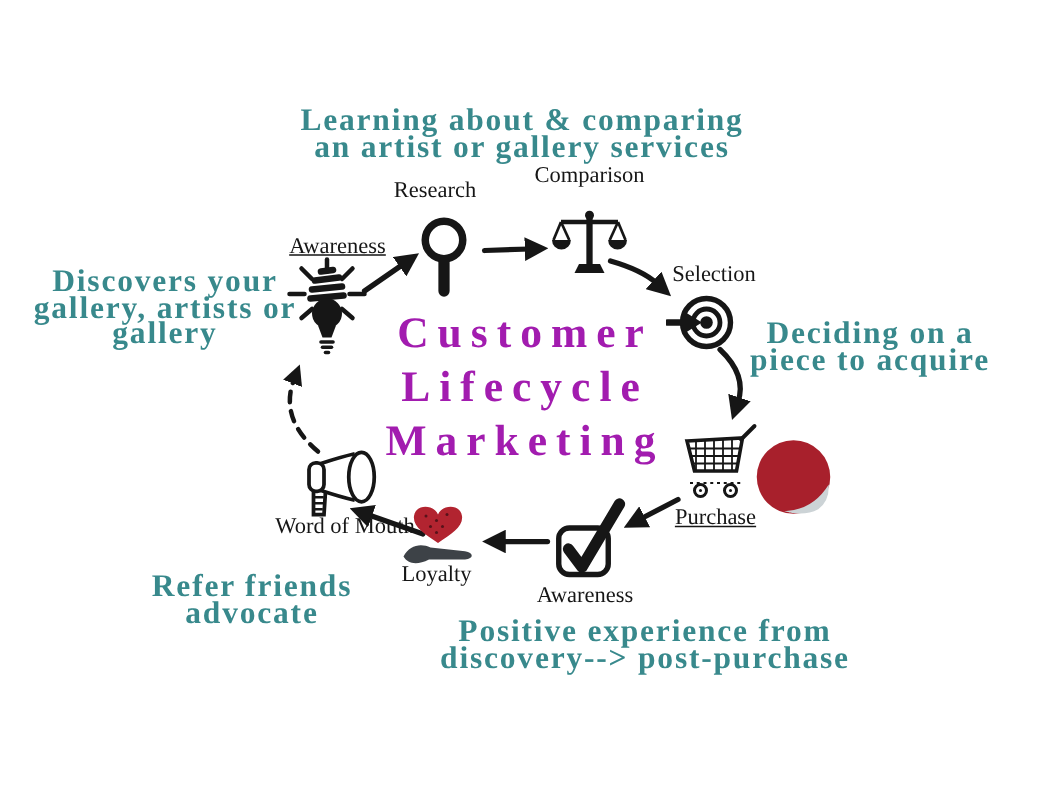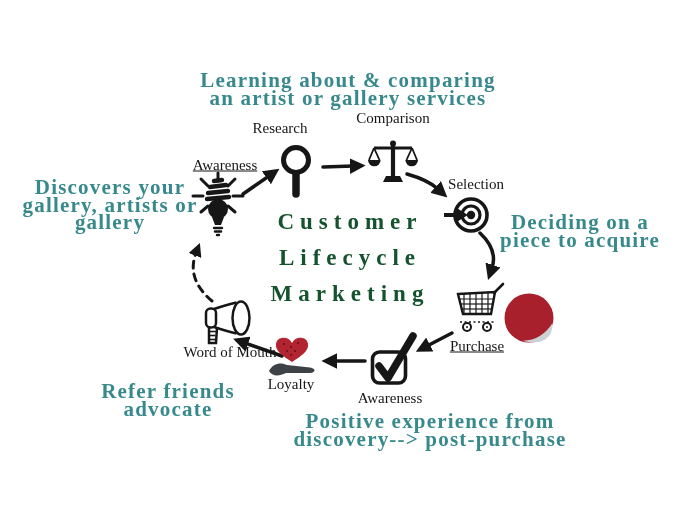--- a/index.html
+++ b/index.html
@@ -12,22 +12,22 @@
     font-size:15px;color:#161616;white-space:nowrap;
   }
   .teal{
     position:absolute;transform:translate(-50%,-50%);
     color:#38898c;font-weight:bold;font-size:21px;letter-spacing:1.2px;
     line-height:17.5px;text-align:center;white-space:nowrap;
   }
   .teal span{display:block;}
   .title{
     position:absolute;left:350px;top:258px;transform:translate(-50%,-50%);
-    text-align:center;font-size:23px;font-weight:bold;letter-spacing:6px;
-    line-height:36px;color:#14532d;white-space:nowrap;
+    text-align:center;font-size:29px;font-weight:bold;letter-spacing:6px;
+    line-height:36px;color:#a21caf;white-space:nowrap;
   }
   .title span{display:block;}
   .icon{position:absolute;}
   .arrows{position:absolute;left:0;top:0;width:700px;height:525px;}
 </style>
 </head>
 <body>
 
 <div class="canvas">
 
@@ -71,21 +71,21 @@
   <div class="teal" style="left:168px;top:400px;">
     <span>Refer friends</span>
     <span>advocate</span>
   </div>
   <div class="teal" style="left:430px;top:430px;">
     <span>Positive experience from</span>
     <span>discovery--&gt; post-purchase</span>
   </div>
 
   <div class="stage-label" style="left:225px;top:165px;text-decoration:underline;">Awareness</div>
-  <div class="stage-label" style="left:280px;top:128px;">Research</div>
+  <div class="stage-label" style="left:290px;top:128px;">Research</div>
   <div class="stage-label" style="left:393px;top:118px;">Comparison</div>
   <div class="stage-label" style="left:476px;top:184px;">Selection</div>
   <div class="stage-label" style="left:477px;top:346px;text-decoration:underline;">Purchase</div>
   <div class="stage-label" style="left:390px;top:398px;">Awareness</div>
   <div class="stage-label" style="left:291px;top:384px;">Loyalty</div>
   <div class="stage-label" style="left:230px;top:352px;">Word of Mouth</div>
 
   <svg class="icon" style="left:190px;top:170px;" width="56" height="78" viewBox="0 0 56 78">
     <g stroke="#161616" stroke-width="3" stroke-linecap="round">
       <path d="M28,3 V11"></path>

